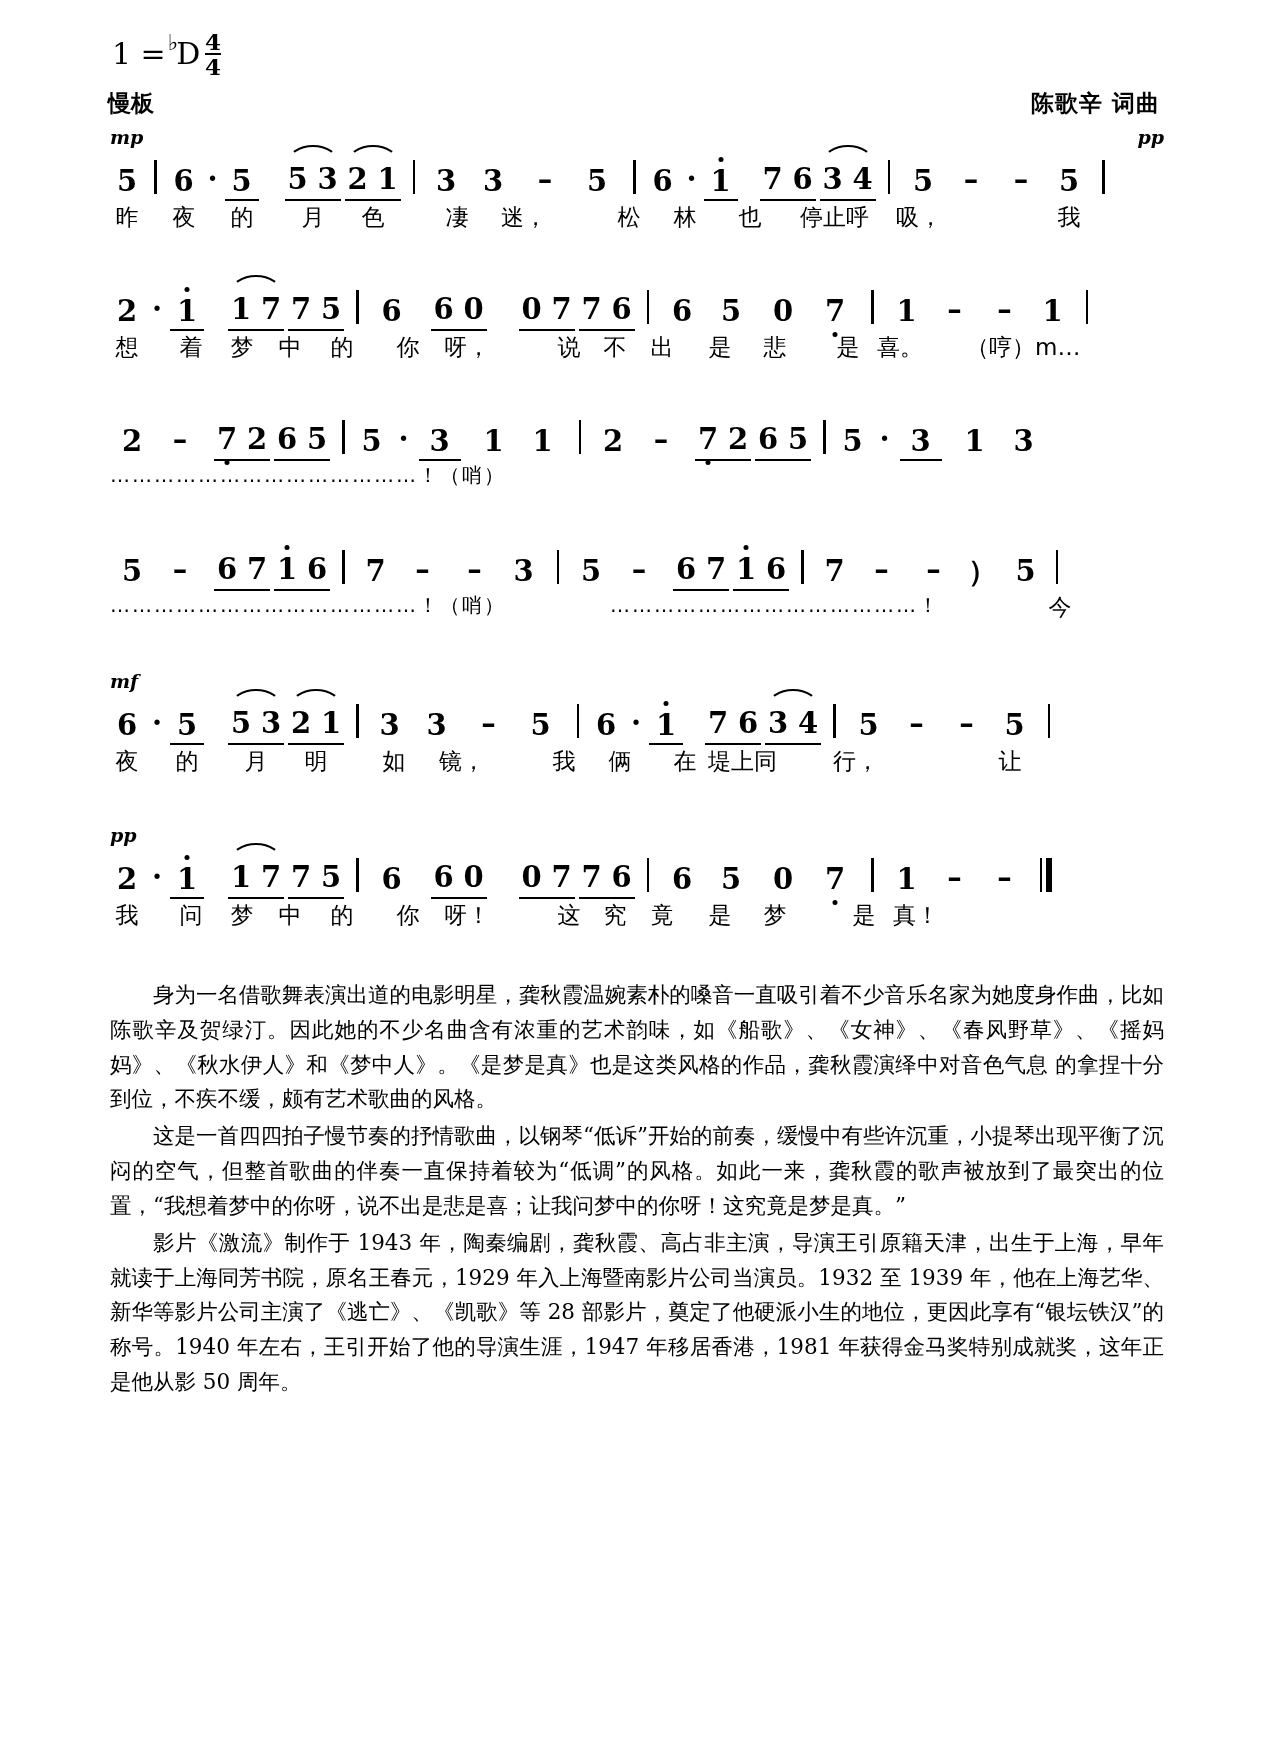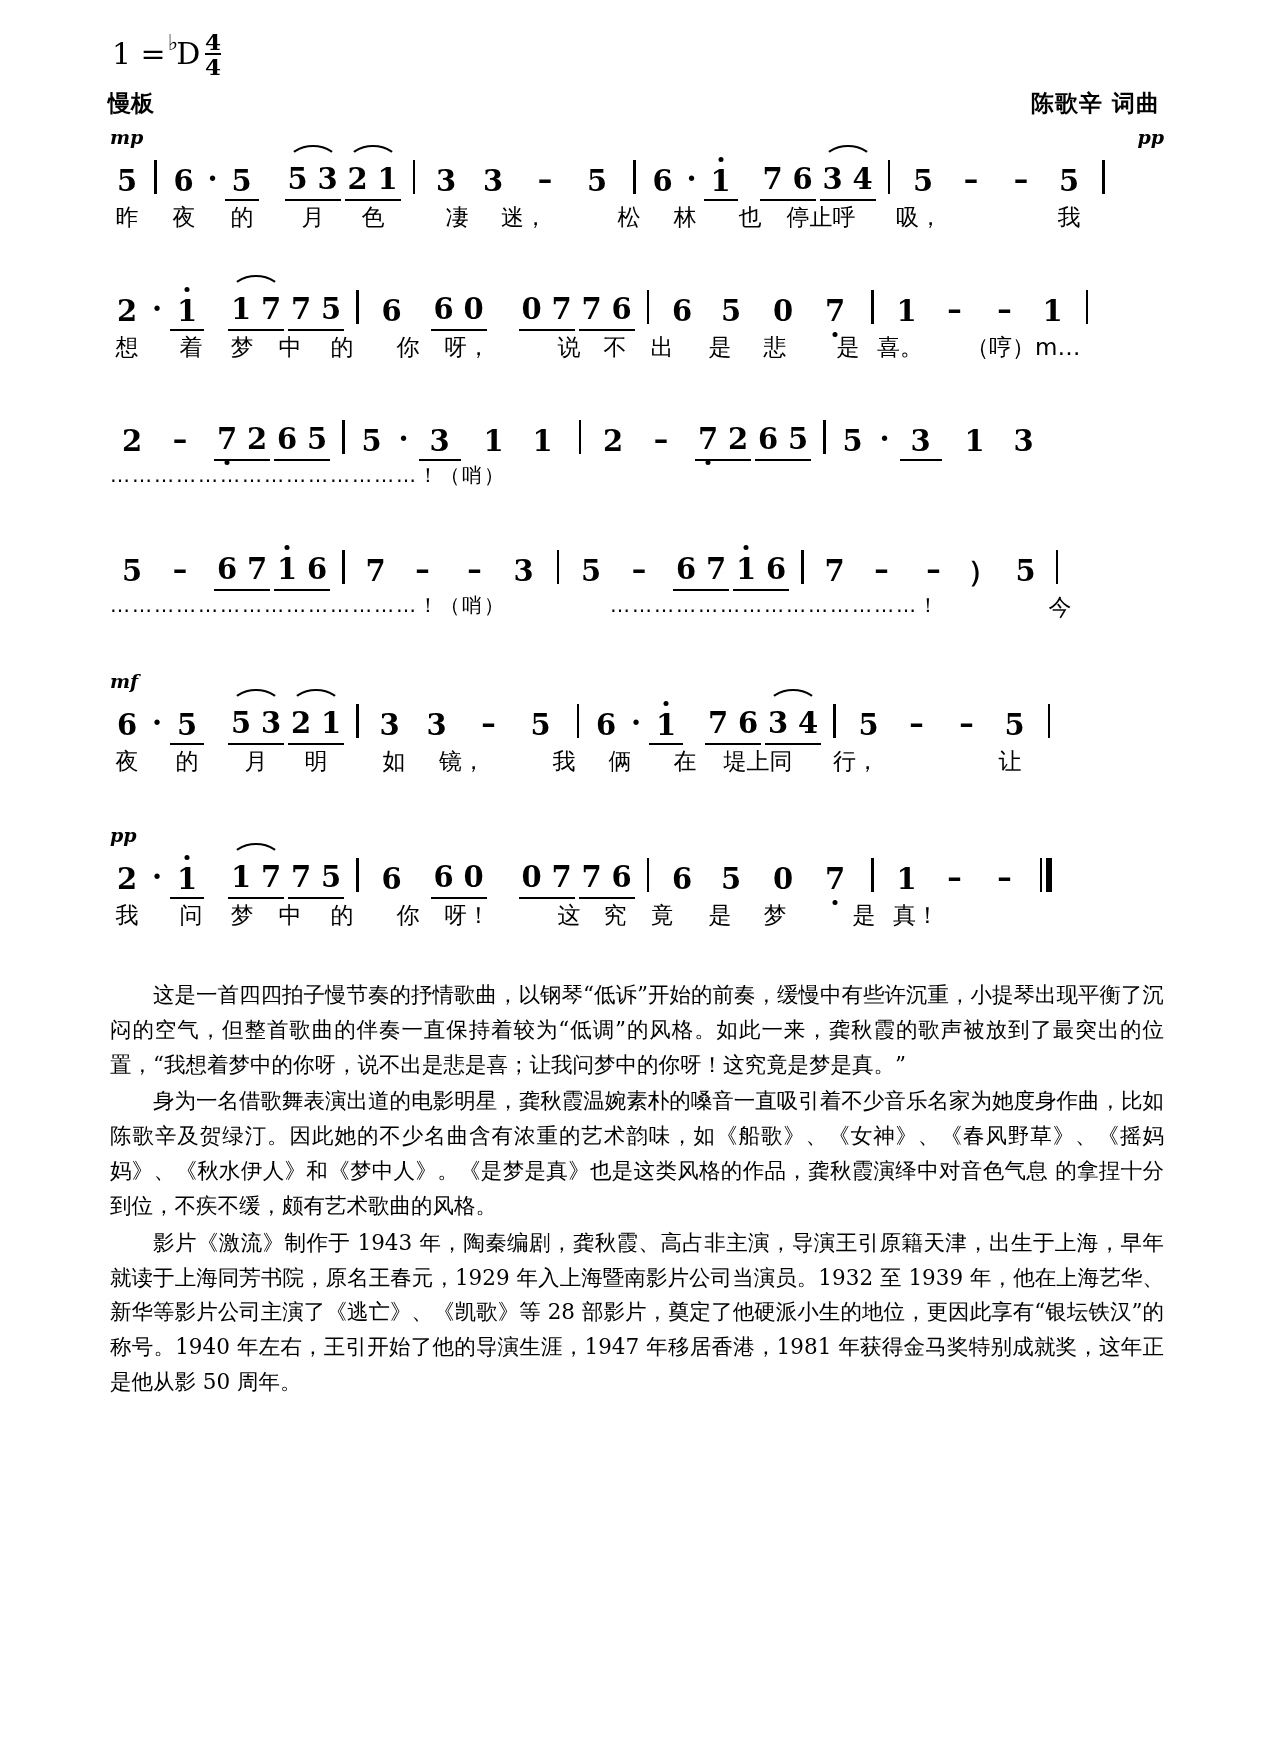--- a/index.html
+++ b/index.html
@@ -319,21 +319,21 @@
         <span style="width:60px;text-align:center">月</span>
         <span style="width:60px;text-align:center">色</span>
         <span class="sp" style="width:22px"></span>
         <span style="width:64px;text-align:center">凄</span>
         <span style="width:70px;text-align:center">迷，</span>
         <span class="sp" style="width:42px"></span>
         <span style="width:56px;text-align:center">松</span>
         <span style="width:56px;text-align:center">林</span>
         <span class="sp" style="width:14px"></span>
         <span style="width:46px;text-align:center">也</span>
-        <span style="width:96px;text-align:center">停止呼</span>
+        <span style="width:96px;text-align:right">停止呼</span>
         <span class="sp" style="width:20px"></span>
         <span style="width:60px;text-align:center">吸，</span>
         <span class="sp" style="width:100px"></span>
         <span style="width:40px;text-align:center">我</span>
       </div>
     </div>
 
     <div class="system">
       <div class="dyn empty"></div>
       <div class="noterow">
@@ -494,21 +494,21 @@
         <span style="width:60px;text-align:center">月</span>
         <span style="width:60px;text-align:center">明</span>
         <span class="sp" style="width:16px"></span>
         <span style="width:64px;text-align:center">如</span>
         <span style="width:72px;text-align:center">镜，</span>
         <span class="sp" style="width:38px"></span>
         <span style="width:56px;text-align:center">我</span>
         <span style="width:56px;text-align:center">俩</span>
         <span class="sp" style="width:14px"></span>
         <span style="width:46px;text-align:center">在</span>
-        <span style="width:100px;text-align:center">堤上同</span>
+        <span style="width:100px;">堤上同</span>
         <span class="sp" style="width:18px"></span>
         <span style="width:60px;text-align:center">行，</span>
         <span class="sp" style="width:104px"></span>
         <span style="width:40px;text-align:center">让</span>
       </div>
     </div>
 
     <div class="system">
       <div class="dyn">
         <span>pp</span>
@@ -559,18 +559,18 @@
         <span class="sp" style="width:34px"></span>
         <span style="width:48px;text-align:center">是</span>
         <span style="width:56px;text-align:center">真！</span>
       </div>
     </div>
 
   </div>
 
 
   <div class="prose">
+    <p>身为一名借歌舞表演出道的电影明星，龚秋霞温婉素朴的嗓音一直吸引着不少音乐名家为她度身作曲，比如陈歌辛及贺绿汀。因此她的不少名曲含有浓重的艺术韵味，如《船歌》、《女神》、《春风野草》、《摇妈妈》、《秋水伊人》和《梦中人》。《是梦是真》也是这类风格的作品，龚秋霞演绎中对音色气息 的拿捏十分到位，不疾不缓，颇有艺术歌曲的风格。</p>
     <p>这是一首四四拍子慢节奏的抒情歌曲，以钢琴“低诉”开始的前奏，缓慢中有些许沉重，小提琴出现平衡了沉闷的空气，但整首歌曲的伴奏一直保持着较为“低调”的风格。如此一来，龚秋霞的歌声被放到了最突出的位置，“我想着梦中的你呀，说不出是悲是喜；让我问梦中的你呀！这究竟是梦是真。”</p>
-    <p>身为一名借歌舞表演出道的电影明星，龚秋霞温婉素朴的嗓音一直吸引着不少音乐名家为她度身作曲，比如陈歌辛及贺绿汀。因此她的不少名曲含有浓重的艺术韵味，如《船歌》、《女神》、《春风野草》、《摇妈妈》、《秋水伊人》和《梦中人》。《是梦是真》也是这类风格的作品，龚秋霞演绎中对音色气息 的拿捏十分到位，不疾不缓，颇有艺术歌曲的风格。</p>
     <p>影片《激流》制作于 1943 年，陶秦编剧，龚秋霞、高占非主演，导演王引原籍天津，出生于上海，早年就读于上海同芳书院，原名王春元，1929 年入上海暨南影片公司当演员。1932 至 1939 年，他在上海艺华、新华等影片公司主演了《逃亡》、《凯歌》等 28 部影片，奠定了他硬派小生的地位，更因此享有“银坛铁汉”的称号。1940 年左右，王引开始了他的导演生涯，1947 年移居香港，1981 年获得金马奖特别成就奖，这年正是他从影 50 周年。</p>
   </div>
 
 </div>
 
 </body></html>

